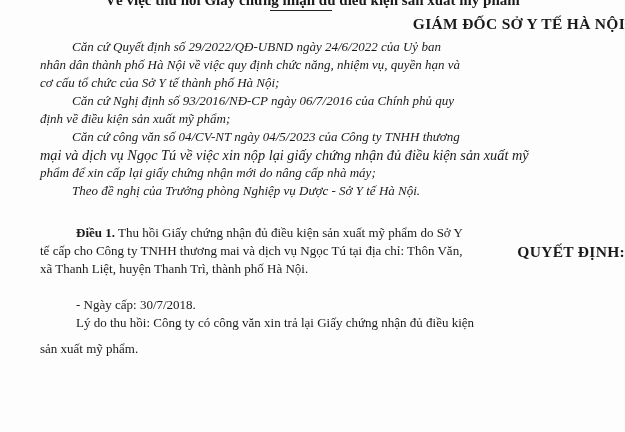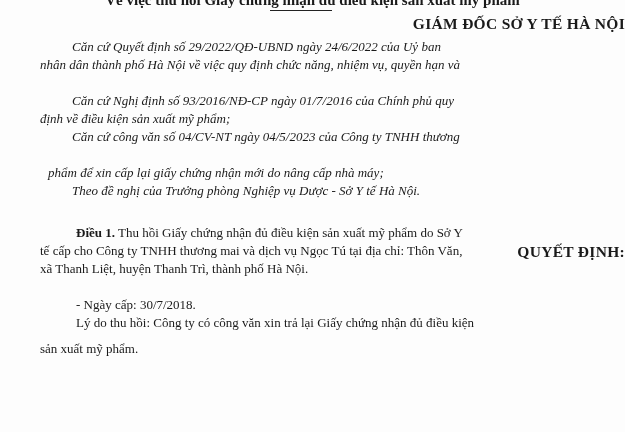--- a/index.html
+++ b/index.html
@@ -32,24 +32,26 @@
 
 <div class="page">
 
   <div class="subject">Về việc thu hồi Giấy chứng nhận đủ điều kiện sản xuất mỹ phẩm</div>
   <div class="subject-underline"></div>
 
   <div class="heading" style="top:15px;">GIÁM ĐỐC SỞ Y TẾ HÀ NỘI</div>
 
   <div class="line it" style="left:72px; top:38px;">Căn cứ Quyết định số 29/2022/QĐ-UBND ngày 24/6/2022 của Uỷ ban</div>
   <div class="line it" style="left:40px; top:56px;">nhân dân thành phố Hà Nội về việc quy định chức năng, nhiệm vụ, quyền hạn và</div>
-  <div class="line it" style="left:72px; top:92px;">Căn cứ Nghị định số 93/2016/NĐ-CP ngày 01/7/2016 của Chính phủ quy</div>
+  <div class="line it" style="left:40px; top:74px;">cơ cấu tổ chức của Sở Y tế thành phố Hà Nội;</div>
+  <div class="line it" style="left:72px; top:92px;">Căn cứ Nghị định số 93/2016/NĐ-CP ngày 06/7/2016 của Chính phủ quy</div>
   <div class="line it" style="left:40px; top:110px;">định về điều kiện sản xuất mỹ phẩm;</div>
   <div class="line it" style="left:72px; top:128px;">Căn cứ công văn số 04/CV-NT ngày 04/5/2023 của Công ty TNHH thương</div>
-  <div class="line it" style="left:40px; top:164px;margin-left:8px;">phẩm để xin cấp lại giấy chứng nhận mới do nâng cấp nhà máy;</div>
+  <div class="line it" style="left:40px; top:146px; font-size:14.3px;">mại và dịch vụ Ngọc Tú về việc xin nộp lại giấy chứng nhận đủ điều kiện sản xuất mỹ</div>
+  <div class="line it" style="left:40px; top:164px;">phẩm để xin cấp lại giấy chứng nhận mới do nâng cấp nhà máy;</div>
   <div class="line it" style="left:72px; top:182px;">Theo đề nghị của Trưởng phòng Nghiệp vụ Dược - Sở Y tế Hà Nội.</div>
 
   <div class="heading" style="top:203px;margin-top:40px;">QUYẾT ĐỊNH:</div>
 
   <div class="line" style="left:76px; top:224px;">
     <span class="b">Điều 1.</span>
     <span>Thu hồi Giấy chứng nhận đủ điều kiện sản xuất mỹ phẩm do Sở Y</span>
   </div>
   <div class="line" style="left:40px; top:242px;">tế cấp cho Công ty TNHH thương mai và dịch vụ Ngọc Tú tại địa chỉ: Thôn Văn,</div>
   <div class="line" style="left:40px; top:260px;">xã Thanh Liệt, huyện Thanh Trì, thành phố Hà Nội.</div>

